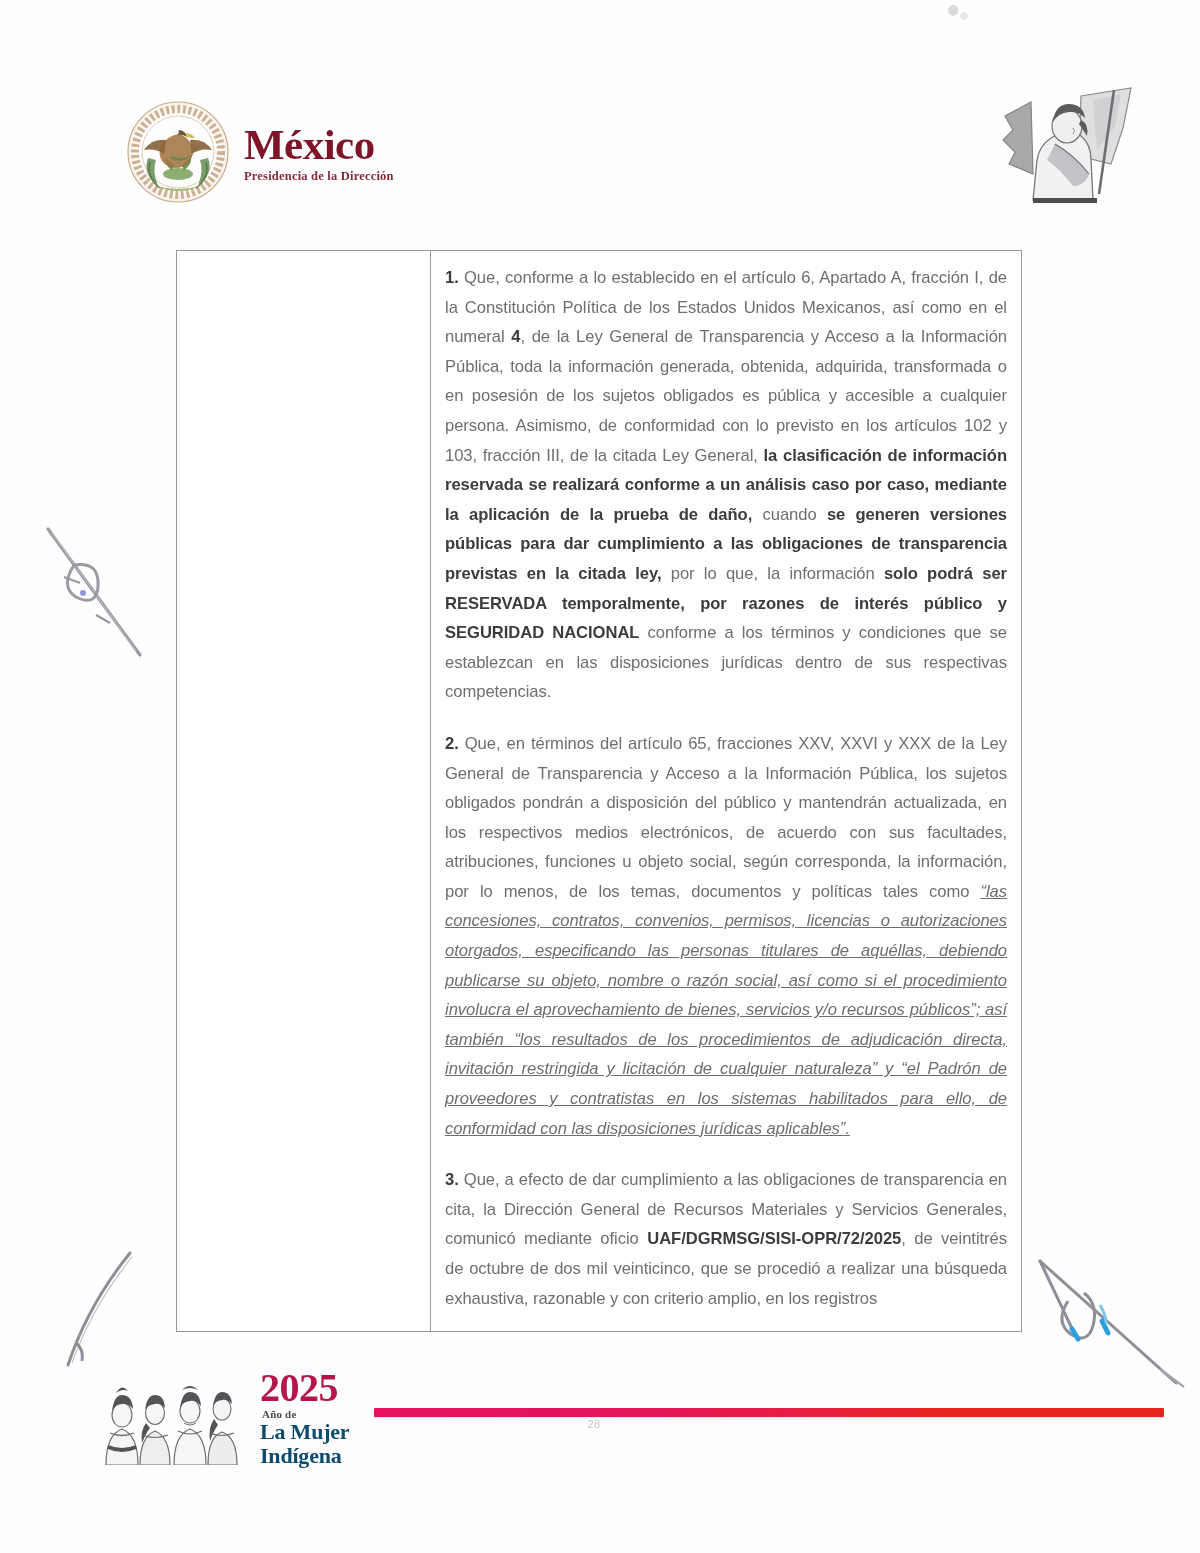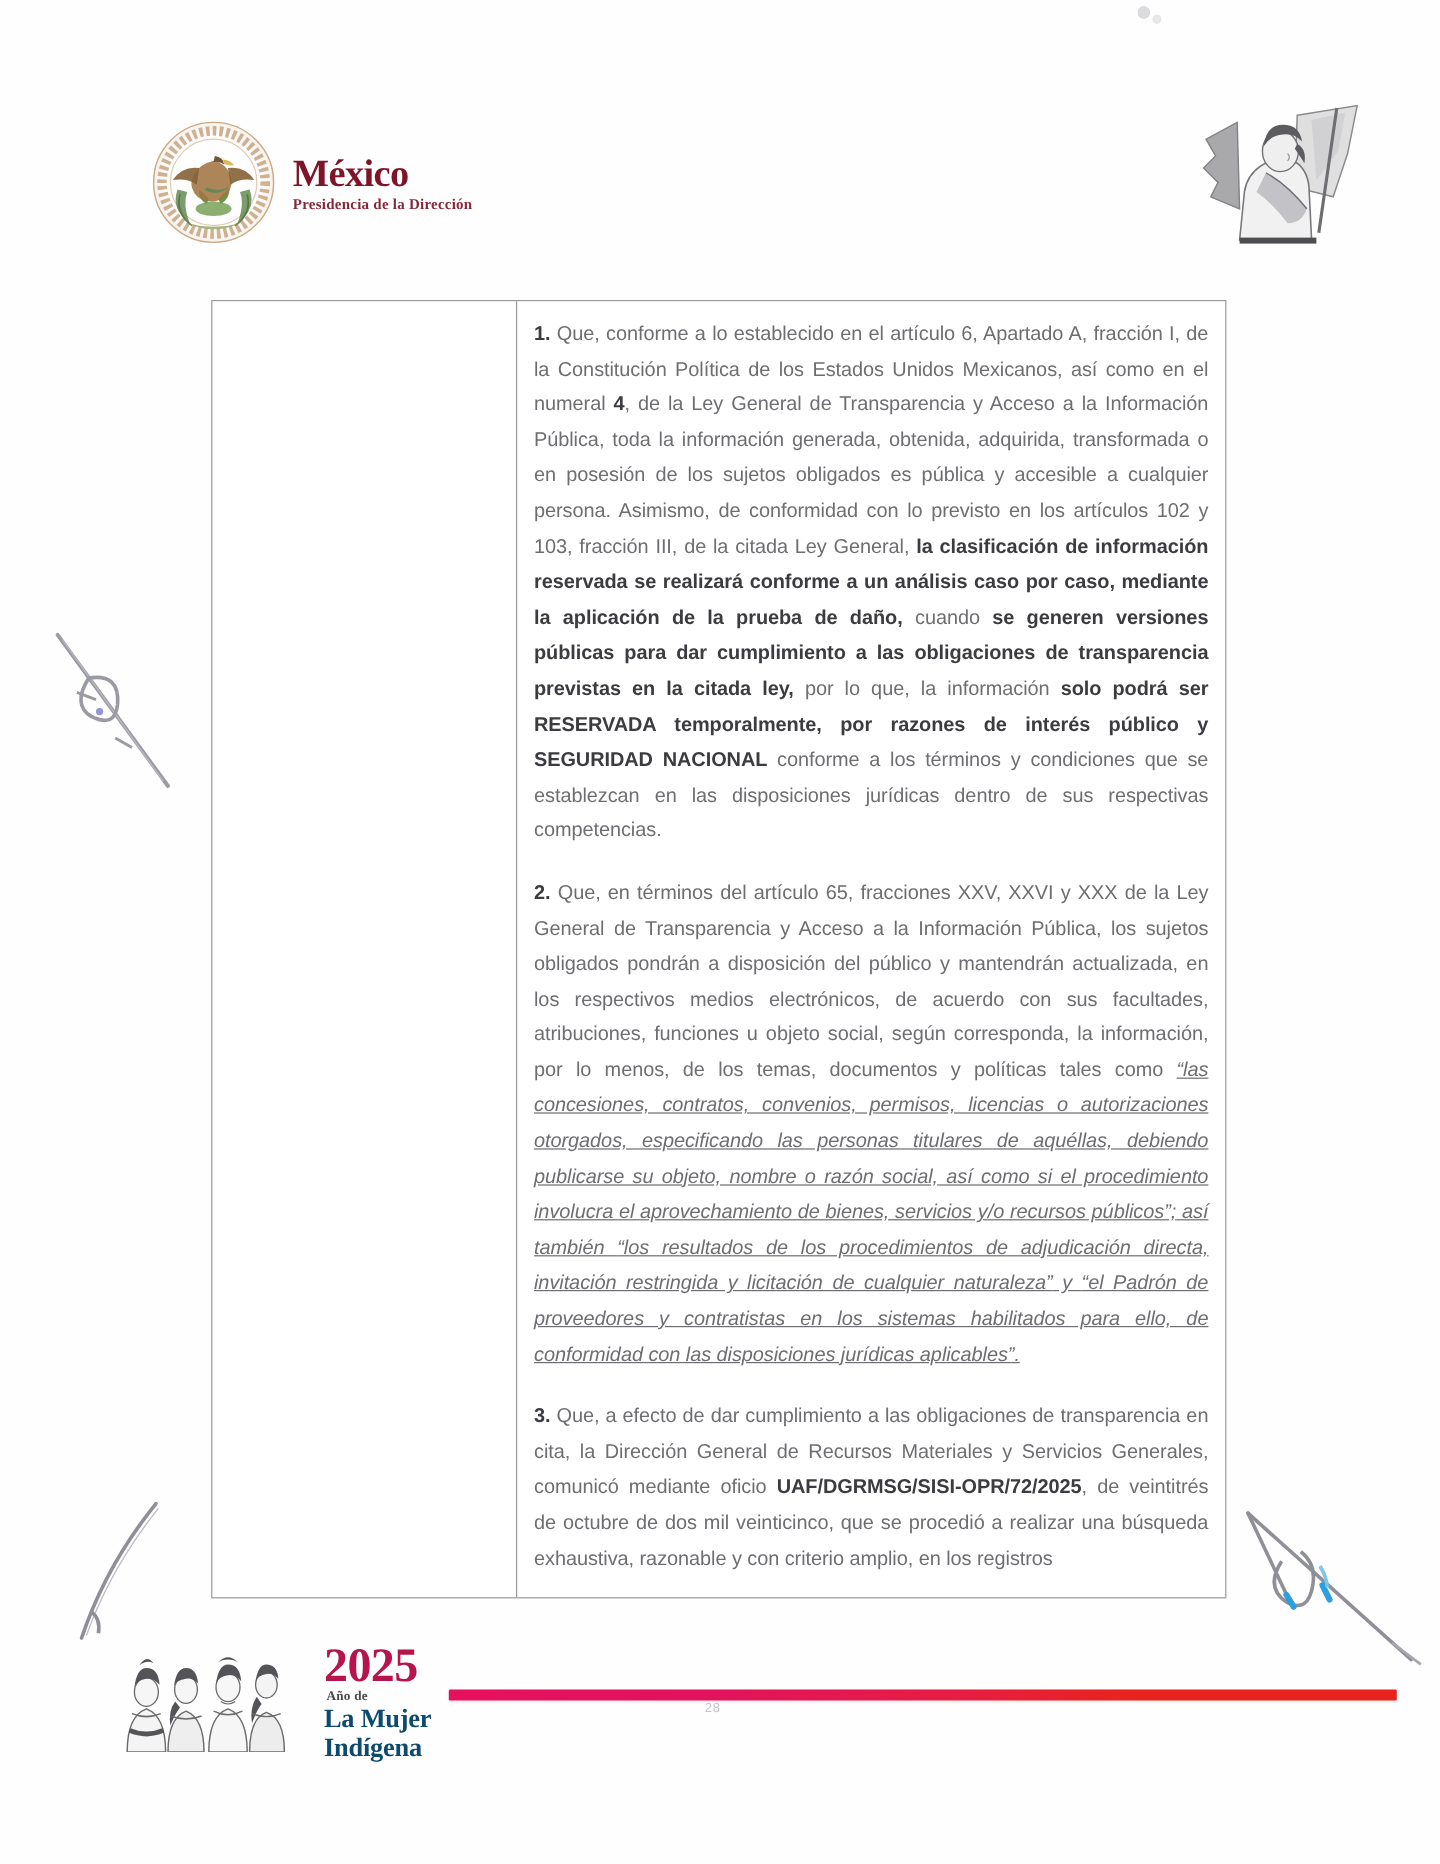--- a/index.html
+++ b/index.html
@@ -38,21 +38,21 @@
   }
   .coat{
     width:104px;height:104px;position:relative;flex:none;
     opacity:.93;
   }
   .coat svg{display:block;}
 
   .logo-words{display:flex;flex-direction:column;justify-content:center;margin-top:2px;}
   .logo-mex{
     font-family:"Liberation Serif", serif;
-    font-size:32px;font-weight:700;color:#7d1428;
+    font-size:43px;font-weight:700;color:#7d1428;
     letter-spacing:-.5px;line-height:1;
   }
   .logo-sub{
     font-family:"Liberation Serif", serif;
     font-size:12.5px;font-weight:700;color:#7d1428;
     letter-spacing:.2px;margin-top:3px;opacity:.92;
   }
 
   .hdr-title{
     position:absolute;left:681px;top:128px;
@@ -103,21 +103,21 @@
   .para b{color:#3c3c40;font-weight:700;}
   .para i{font-style:italic;color:#6e6e72;text-decoration:underline;}
   .num{font-weight:700;color:#3c3c40;}
 
   
   .footer{
     position:absolute;left:0;top:1350px;width:1200px;height:160px;
   }
   .fl-logo{
     position:absolute;left:96px;top:18px;
-    display:flex;align-items:flex-start;gap:10px;
+    display:flex;align-items:center;
   }
   .fl-figs{width:164px;height:92px;flex:none;opacity:.9;}
   .fl-words{
     display:flex;flex-direction:column;line-height:1;
     padding-bottom:2px;
   }
   .fl-year{
     font-family:"Liberation Serif", serif;
     font-size:40px;font-weight:700;color:#b5144c;letter-spacing:-.5px;
   }

